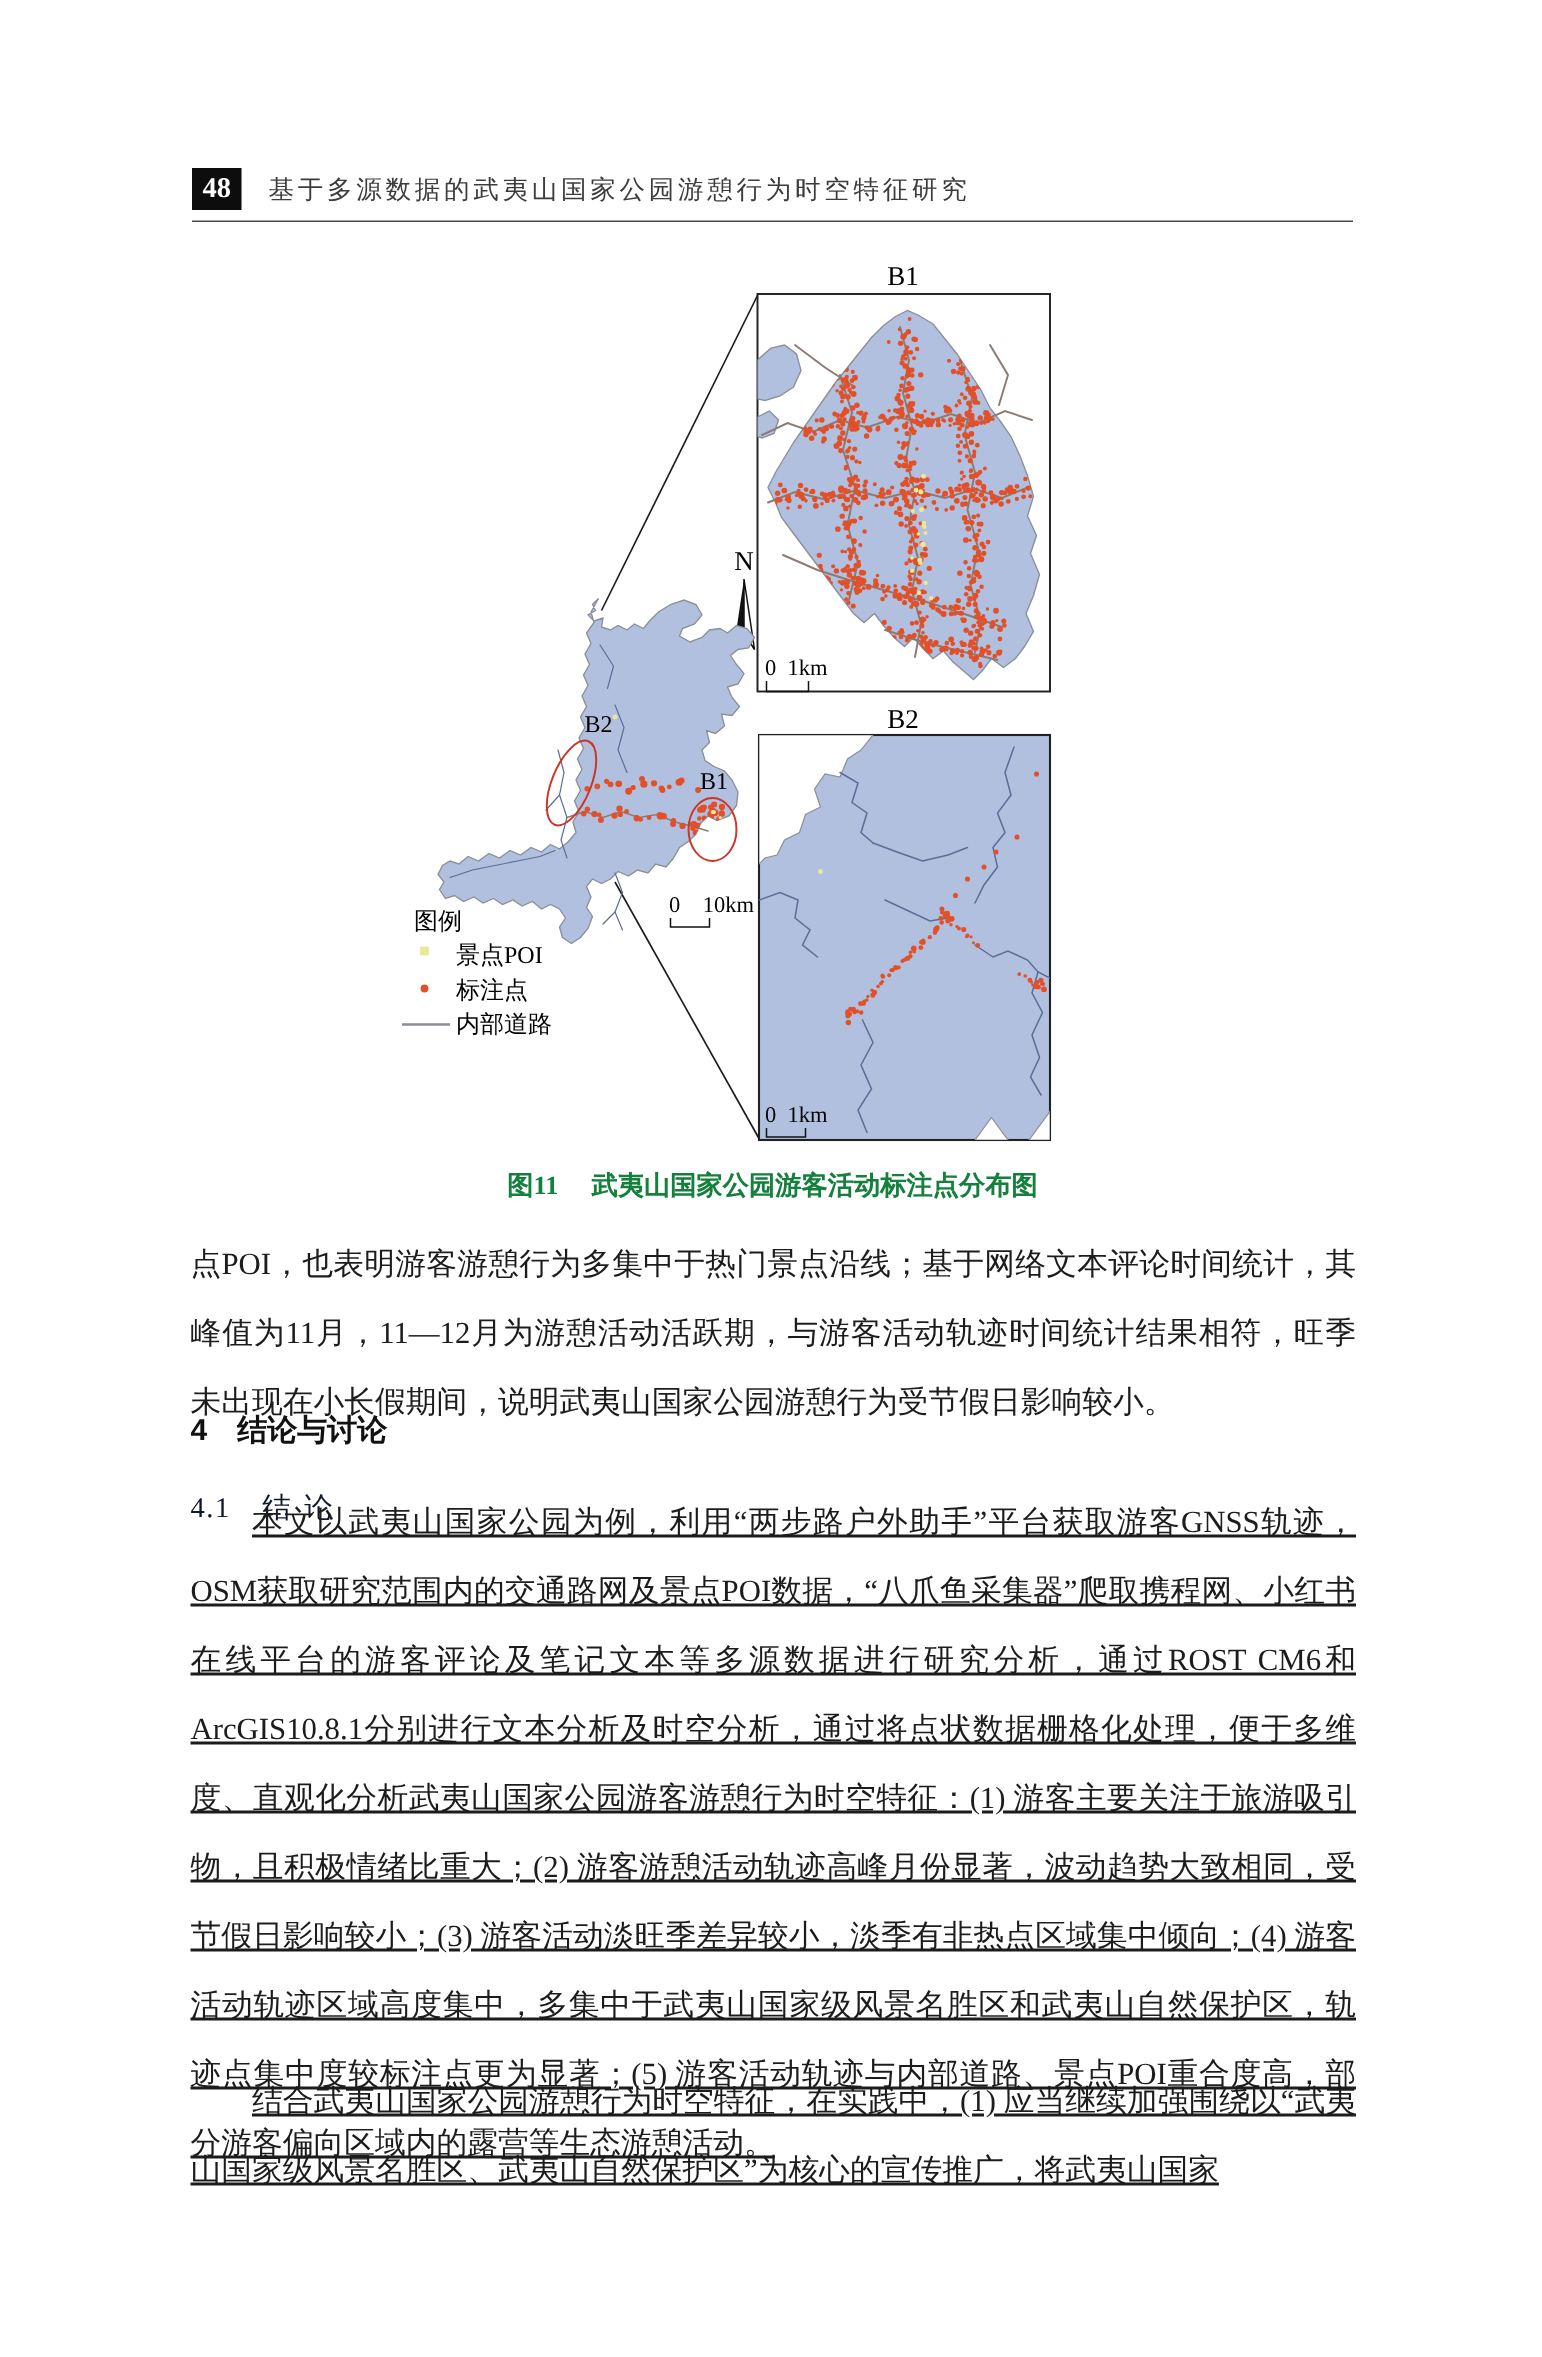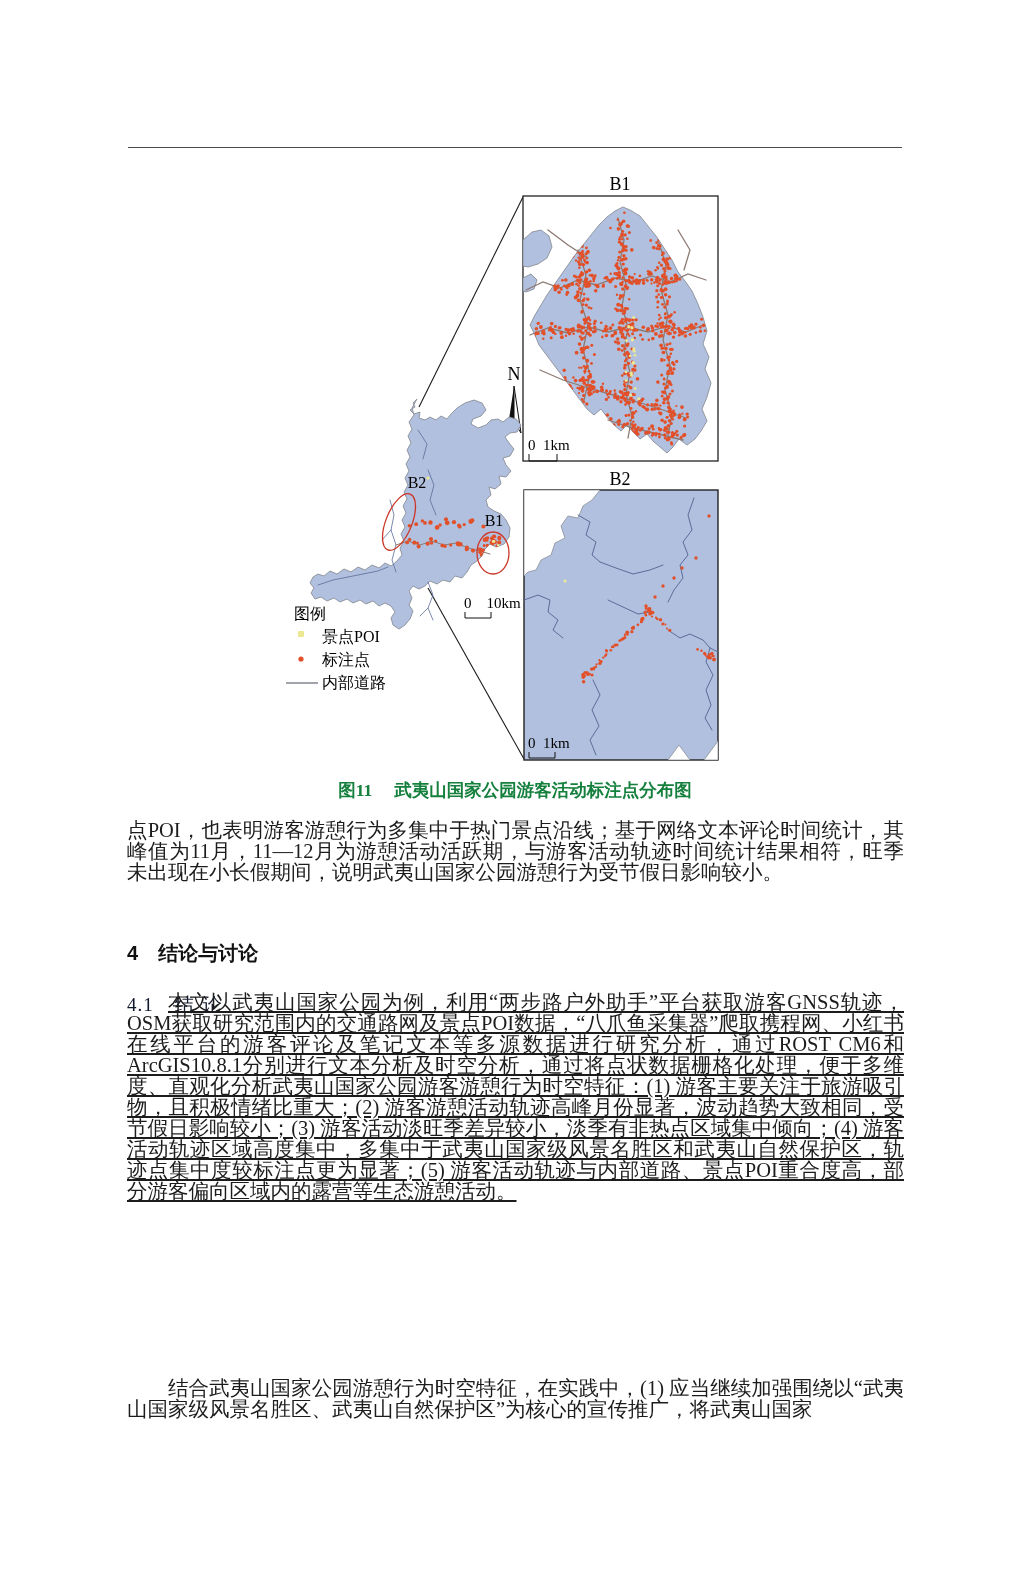--- a/index.html
+++ b/index.html
@@ -15,49 +15,53 @@
     font-size:19px;line-height:26px;padding:1px 7px;vertical-align:middle;
     font-family:"Liberation Serif","DejaVu Serif",serif;
   }
   .hdr-title{
     display:inline-block;margin-left:14px;font-size:17px;color:#3c3c3c;
     letter-spacing:2.5px;vertical-align:middle;
   }
   .hdr-rule{position:absolute;left:128px;top:147px;width:774px;height:0;
     border-top:1.6px solid #4a4a4a;}
   
-  .fig{position:absolute;left:278px;top:170px;width:462px;height:600px;}
+  .fig{position:absolute;left:260px;top:170px;width:462px;height:600px;}
   svg text{white-space:pre;}
   .fig-caption{
     position:absolute;left:128px;top:778px;width:774px;text-align:center;
     font-size:17.5px;font-weight:bold;color:#15803d;
   }
   .fig-caption .cap-gap{display:inline-block;width:22px;}
   
   .para{
-    position:absolute;left:127px;width:777px;font-size:20.5px;line-height:21px;
+    position:absolute;left:127px;width:777px;font-size:20.5px;line-height:46px;
     text-align:justify;text-justify:inter-ideograph;color:#1c1c1c;margin:0;
   }
   .p1{top:820px;}
   .h2{
     position:absolute;left:127px;top:940px;font-size:20px;font-weight:bold;color:#111;
     font-family:"Liberation Sans","DejaVu Sans",sans-serif;
   }
   .h2 .h2-num{margin-right:20px;}
   .h3{position:absolute;left:127px;top:992px;font-size:19px;color:#0f172a;}
   .h3 .h3-num{margin-right:21px;letter-spacing:1px;}
   .h3 .h3-title{letter-spacing:9px;}
   .p2{top:992px;text-indent:2em;text-decoration:underline;}
-  .p3{top:1378px;text-indent:2em;}
+  .p3{top:1378px;text-indent:2em;text-decoration:underline;}
 </style>
 </head>
 <body>
 
 <div class="page">
 
+  <div class="hdr">
+    <span class="hdr-num">48</span>
+    <span class="hdr-title">基于多源数据的武夷山国家公园游憩行为时空特征研究</span>
+  </div>
   <div class="hdr-rule"></div>
 
   <div class="fig">
     <svg id="fig-svg" width="462" height="600" viewBox="0 0 462 600">
       <defs>
         <clipPath id="clipB1box">
             <rect x="245" y="26" width="195" height="265"></rect>
           </clipPath>
         <clipPath id="clipB2box">
             <rect x="246" y="320" width="194" height="270"></rect>

